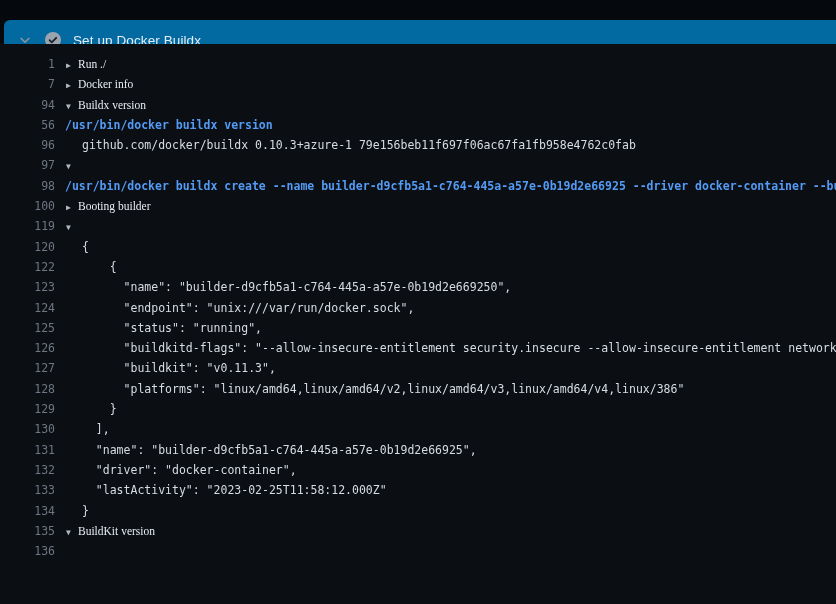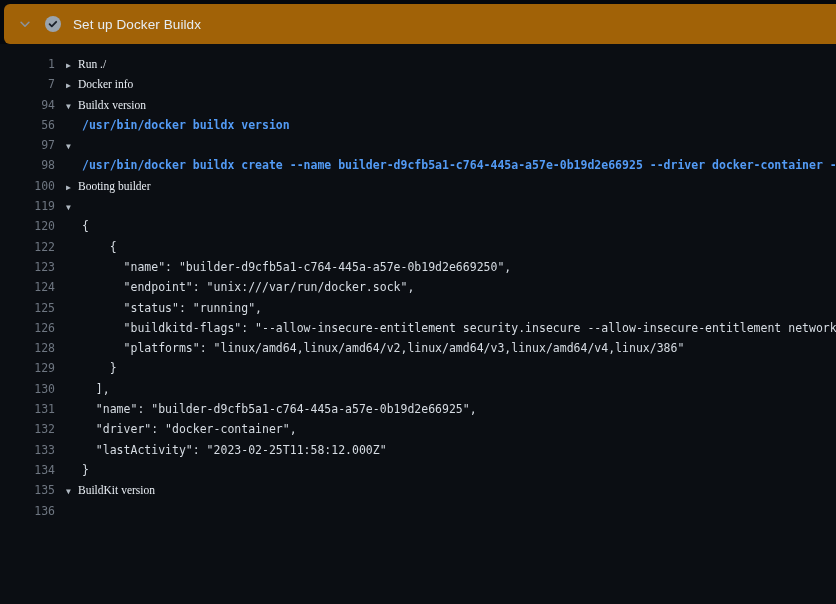--- a/index.html
+++ b/index.html
@@ -5,23 +5,23 @@
   * { margin: 0; padding: 0; box-sizing: border-box; }
   html, body { width: 836px; height: 604px; overflow: hidden; }
   body {
     background: #05080d;
     font-family: "DejaVu Sans Mono", "Liberation Mono", monospace;
   }
 
   
   .step-header {
     position: absolute;
-    left: 4px; top: 4px; right: 0;
+    left: 4px; top: 20px; right: 0;
     height: 40px;
-    background: #a16207;
+    background: #0369a1;
     border-radius: 6px 0 0 6px;
     display: flex;
     align-items: center;
     cursor: pointer;
   }
   .chevron-wrap {
     width: 16px; height: 16px;
     margin-left: 13px;
     display: flex; align-items: center; justify-content: center;
     color: #8b949e;
@@ -74,21 +74,21 @@
   .grouplabel {
     margin-left: 3px;
     color: #e9eef4;
     font-family: Liberation Serif, serif;
   }
   .plain {
     margin-left: 27px;
     color: #d6dce3;
   }
   .cmd {
-    margin-left: 27px;
+    margin-left: 10px;
     color: #539bf5;
     font-weight: bold;
   }
   .row.group { cursor: pointer; }
 </style>
 </head>
 <body>
 
 <div class="step-header">
   <span class="chevron-wrap">
@@ -104,30 +104,32 @@
   </span>
   <span class="step-title">Set up Docker Buildx</span>
 </div>
 
 <div class="log-area">
   <div>
       <div class="row group"><span class="num">1</span><span class="marker">▶</span><span class="grouplabel">Run ./</span></div>
       <div class="row group"><span class="num">7</span><span class="marker">▶</span><span class="grouplabel">Docker info</span></div>
       <div class="row group"><span class="num">94</span><span class="marker">▼</span><span class="grouplabel">Buildx version</span></div>
       <div class="row"><span class="num">56</span><span class="cmd">/usr/bin/docker buildx version</span></div>
+      <div class="row"><span class="num">96</span><span class="plain">github.com/docker/buildx 0.10.3+azure-1 79e156beb11f697f06ac67fa1fb958e4762c0fab</span></div>
       <div class="row group"><span class="num">97</span><span class="marker">▼</span></div>
       <div class="row"><span class="num">98</span><span class="cmd">/usr/bin/docker buildx create --name builder-d9cfb5a1-c764-445a-a57e-0b19d2e66925 --driver docker-container --buildkitd-flags</span></div>
       <div class="row group"><span class="num">100</span><span class="marker">▶</span><span class="grouplabel">Booting builder</span></div>
       <div class="row group"><span class="num">119</span><span class="marker">▼</span></div>
       <div class="row"><span class="num">120</span><span class="plain">{</span></div>
       <div class="row"><span class="num">122</span><span class="plain">    {</span></div>
       <div class="row"><span class="num">123</span><span class="plain">      "name": "builder-d9cfb5a1-c764-445a-a57e-0b19d2e669250",</span></div>
       <div class="row"><span class="num">124</span><span class="plain">      "endpoint": "unix:///var/run/docker.sock",</span></div>
       <div class="row"><span class="num">125</span><span class="plain">      "status": "running",</span></div>
       <div class="row"><span class="num">126</span><span class="plain">      "buildkitd-flags": "--allow-insecure-entitlement security.insecure --allow-insecure-entitlement network.host",</span></div>
+      <div class="row"><span class="num">127</span><span class="plain">      "buildkit": "v0.11.3",</span></div>
       <div class="row"><span class="num">128</span><span class="plain">      "platforms": "linux/amd64,linux/amd64/v2,linux/amd64/v3,linux/amd64/v4,linux/386"</span></div>
       <div class="row"><span class="num">129</span><span class="plain">    }</span></div>
       <div class="row"><span class="num">130</span><span class="plain">  ],</span></div>
       <div class="row"><span class="num">131</span><span class="plain">  "name": "builder-d9cfb5a1-c764-445a-a57e-0b19d2e66925",</span></div>
       <div class="row"><span class="num">132</span><span class="plain">  "driver": "docker-container",</span></div>
       <div class="row"><span class="num">133</span><span class="plain">  "lastActivity": "2023-02-25T11:58:12.000Z"</span></div>
       <div class="row"><span class="num">134</span><span class="plain">}</span></div>
       <div class="row group"><span class="num">135</span><span class="marker">▼</span><span class="grouplabel">BuildKit version</span></div>
       <div class="row"><span class="num">136</span></div>
     </div>

